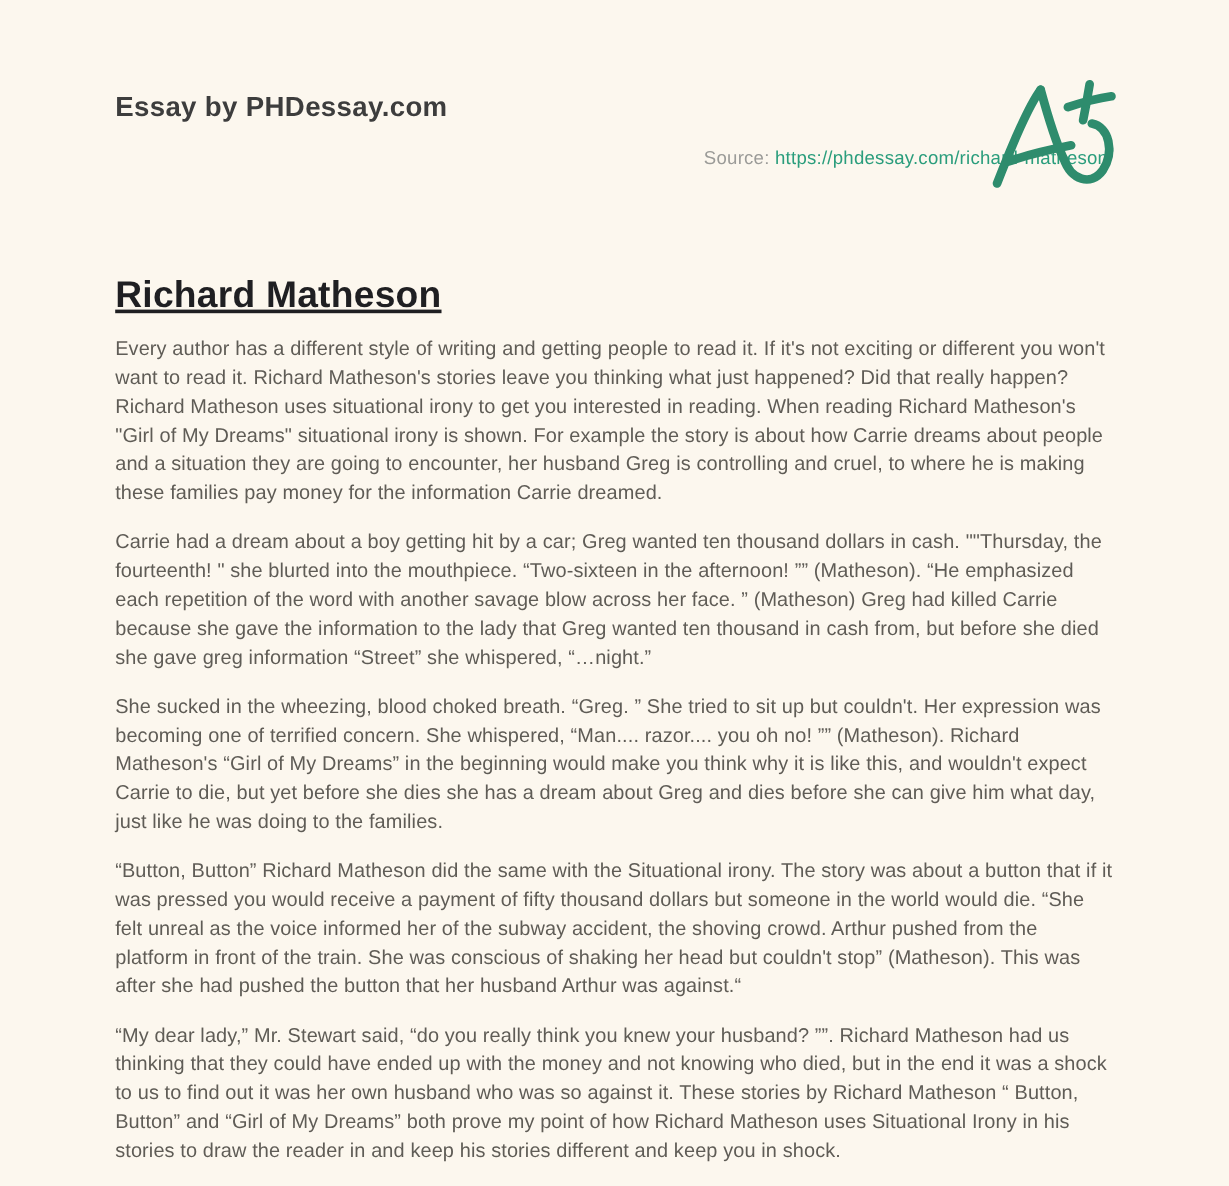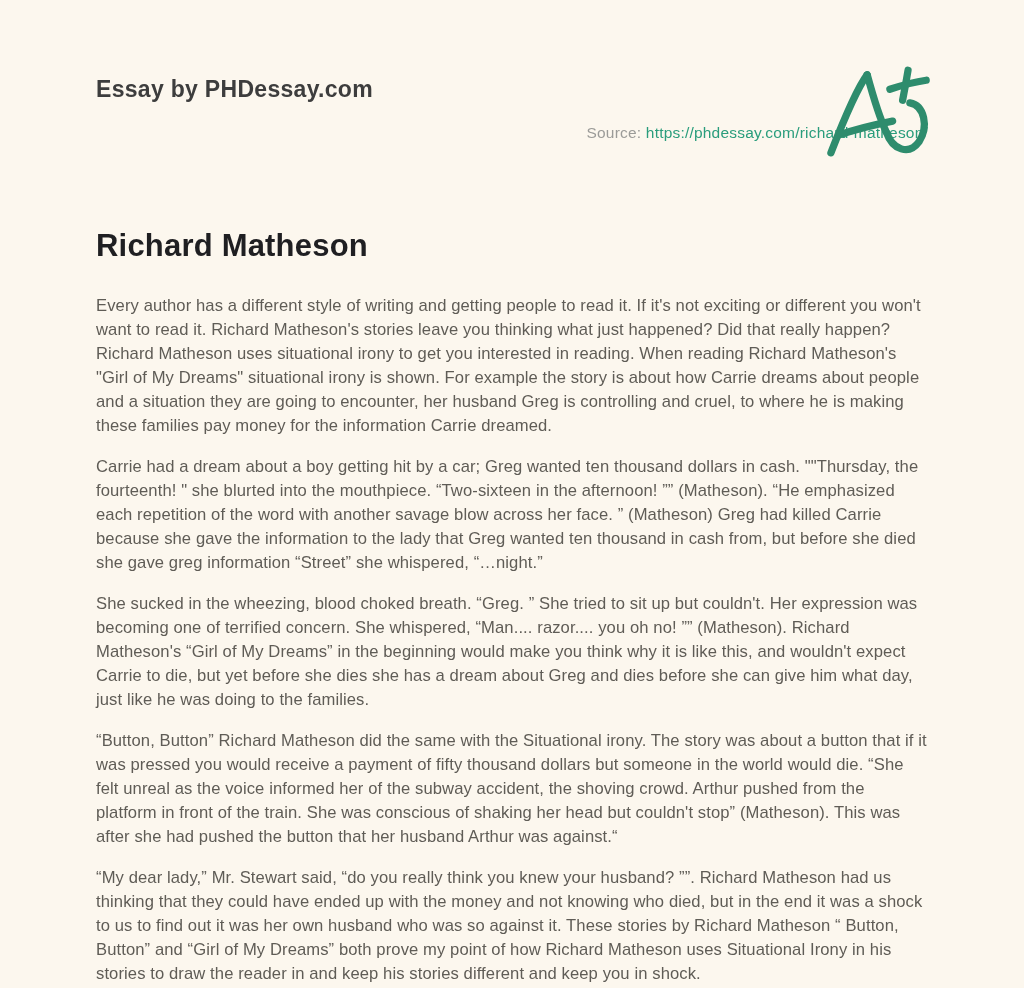--- a/index.html
+++ b/index.html
@@ -44,23 +44,24 @@
     right: 86px;
     width: 118px;
     height: 104px;
   }
   .essay-title {
     margin: 86px 0 0 0;
     font-size: 31px;
     font-weight: 700;
     color: #1f1f22;
     letter-spacing: 0.2px;
+    text-decoration: underline;
   }
   .essay-body {
-    margin-top: 30px;
+    margin-top: 15px;
     max-width: 833px;
   }
   .essay-body p {
     margin: 0 0 17px 0;
     font-size: 16.6px;
     line-height: 24px;
     color: #5f5c56;
     letter-spacing: 0.1px;
   }
 </style>

